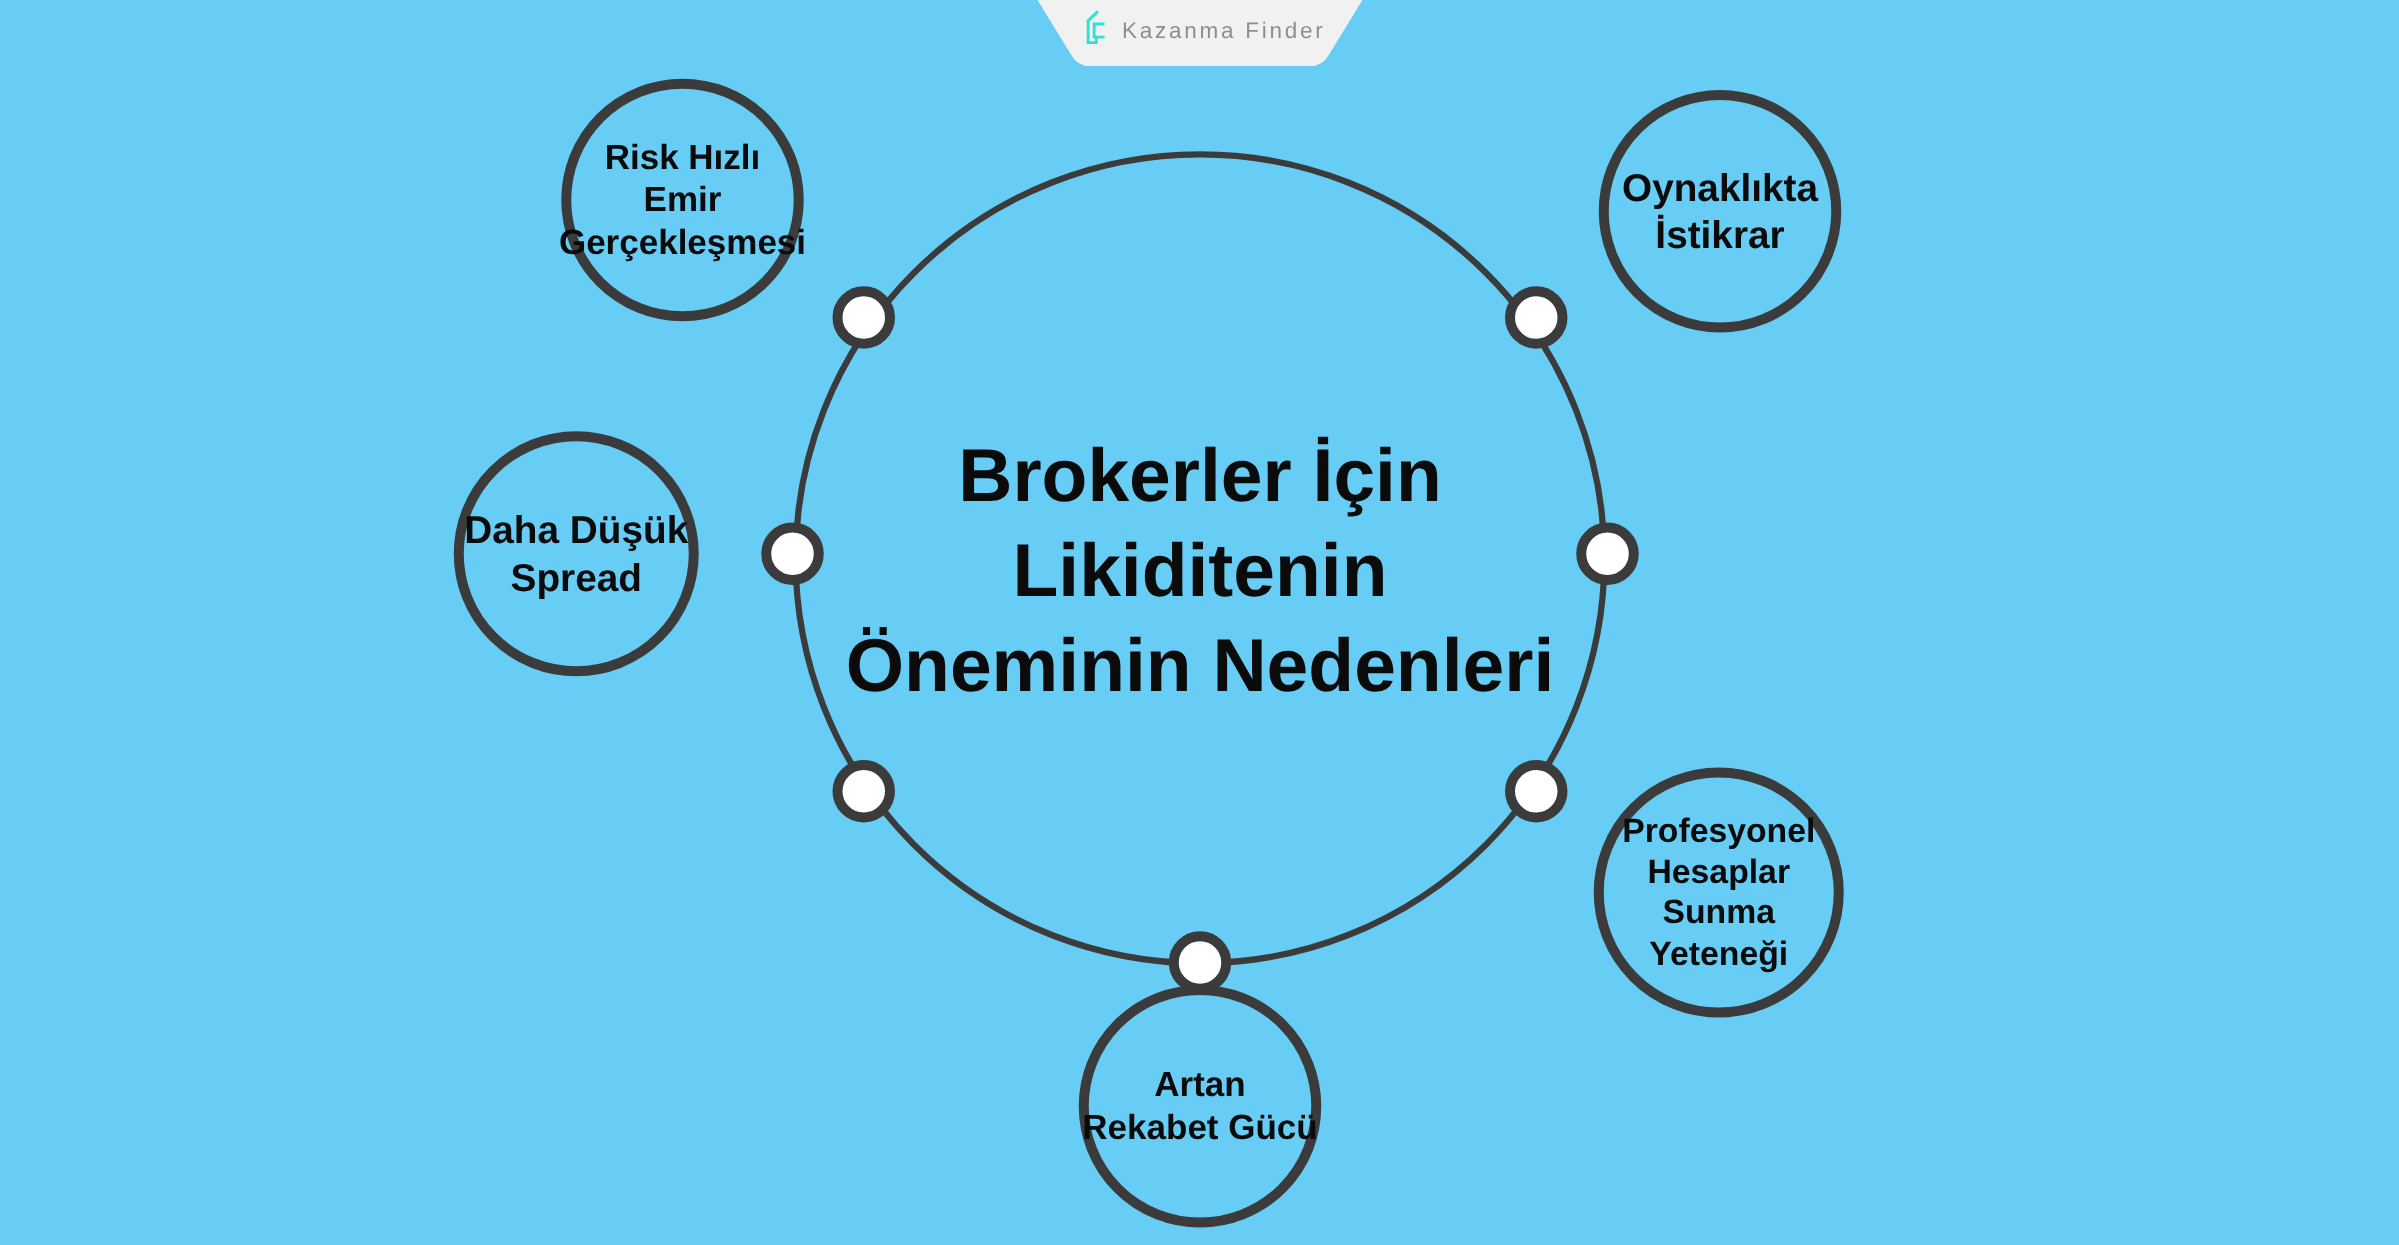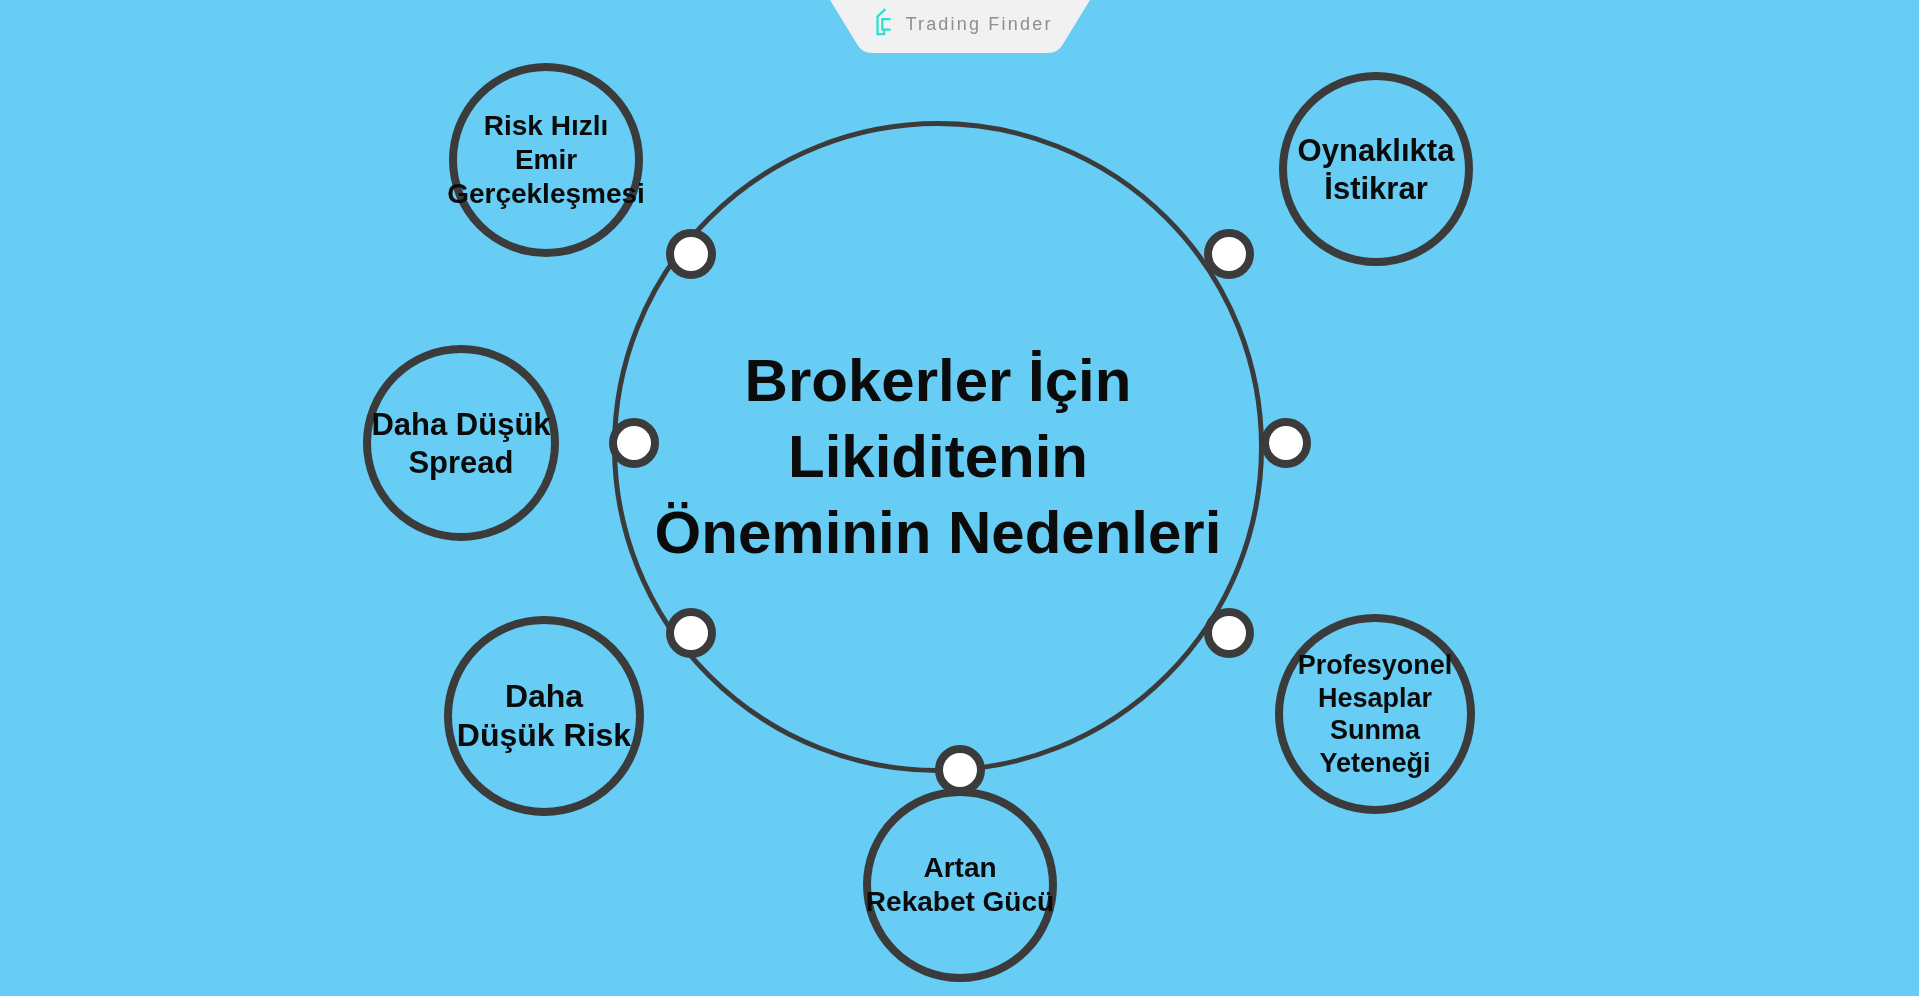--- a/index.html
+++ b/index.html
@@ -28,21 +28,21 @@
     gap:10px;padding-bottom:5px;
   }
   .brand-icon{display:block;}
   .brand-name{
     font-size:18px;letter-spacing:2.2px;color:var(--brand-gray);
     font-weight:400;white-space:nowrap;
   }
 
   
   .hub{
-    position:absolute;left:612px;top:121px;width:652px;height:652px;
+    position:absolute;left:634px;top:121px;width:652px;height:652px;
     border:5px solid var(--stroke);border-radius:50%;
     z-index:1;
   }
   .hub-title{
     position:absolute;left:50%;top:50%;
     transform:translate(-50%,calc(-50% + 10px));
     width:max-content;text-align:center;
     font-size:60px;font-weight:700;line-height:1.27;color:var(--ink);
     white-space:pre-line;
   }
@@ -83,21 +83,21 @@
 <body>
 
 <div class="canvas">
 
   <div class="badge">
     <div class="badge-inner">
       <svg class="brand-icon" width="28" height="34" viewBox="0 0 32 38" aria-hidden="true">
         <path d="M21 2 L12 10.5 L12 30.5 L19.5 30.5 L19.5 26.5" fill="none" stroke="var(--teal)" stroke-width="2.6"></path>
         <path d="M27 13.5 L17.5 13.5 L17.5 25.5 L27 25.5" fill="none" stroke="var(--teal)" stroke-width="2.6"></path>
       </svg>
-      <span class="brand-name">Trading Finder</span>
+      <span class="brand-name">Kazanma Finder</span>
     </div>
   </div>
 
   <div class="hub">
     <div class="hub-title">Brokerler İçin
 Likiditenin
 Öneminin Nedenleri</div>
   </div>
 
   <div class="sat" id="sat-tl">
@@ -105,24 +105,20 @@
 Emir
 Gerçekleşmesi</span>
   </div>
   <div class="sat" id="sat-tr">
     <span class="sat-label">Oynaklıkta
 İstikrar</span>
   </div>
   <div class="sat" id="sat-l">
     <span class="sat-label">Daha Düşük
 Spread</span>
-  </div>
-  <div class="sat" id="sat-bl">
-    <span class="sat-label">Daha
-Düşük Risk</span>
   </div>
   <div class="sat" id="sat-br">
     <span class="sat-label">Profesyonel
 Hesaplar
 Sunma
 Yeteneği</span>
   </div>
   <div class="sat" id="sat-b">
     <span class="sat-label">Artan
 Rekabet Gücü</span>

